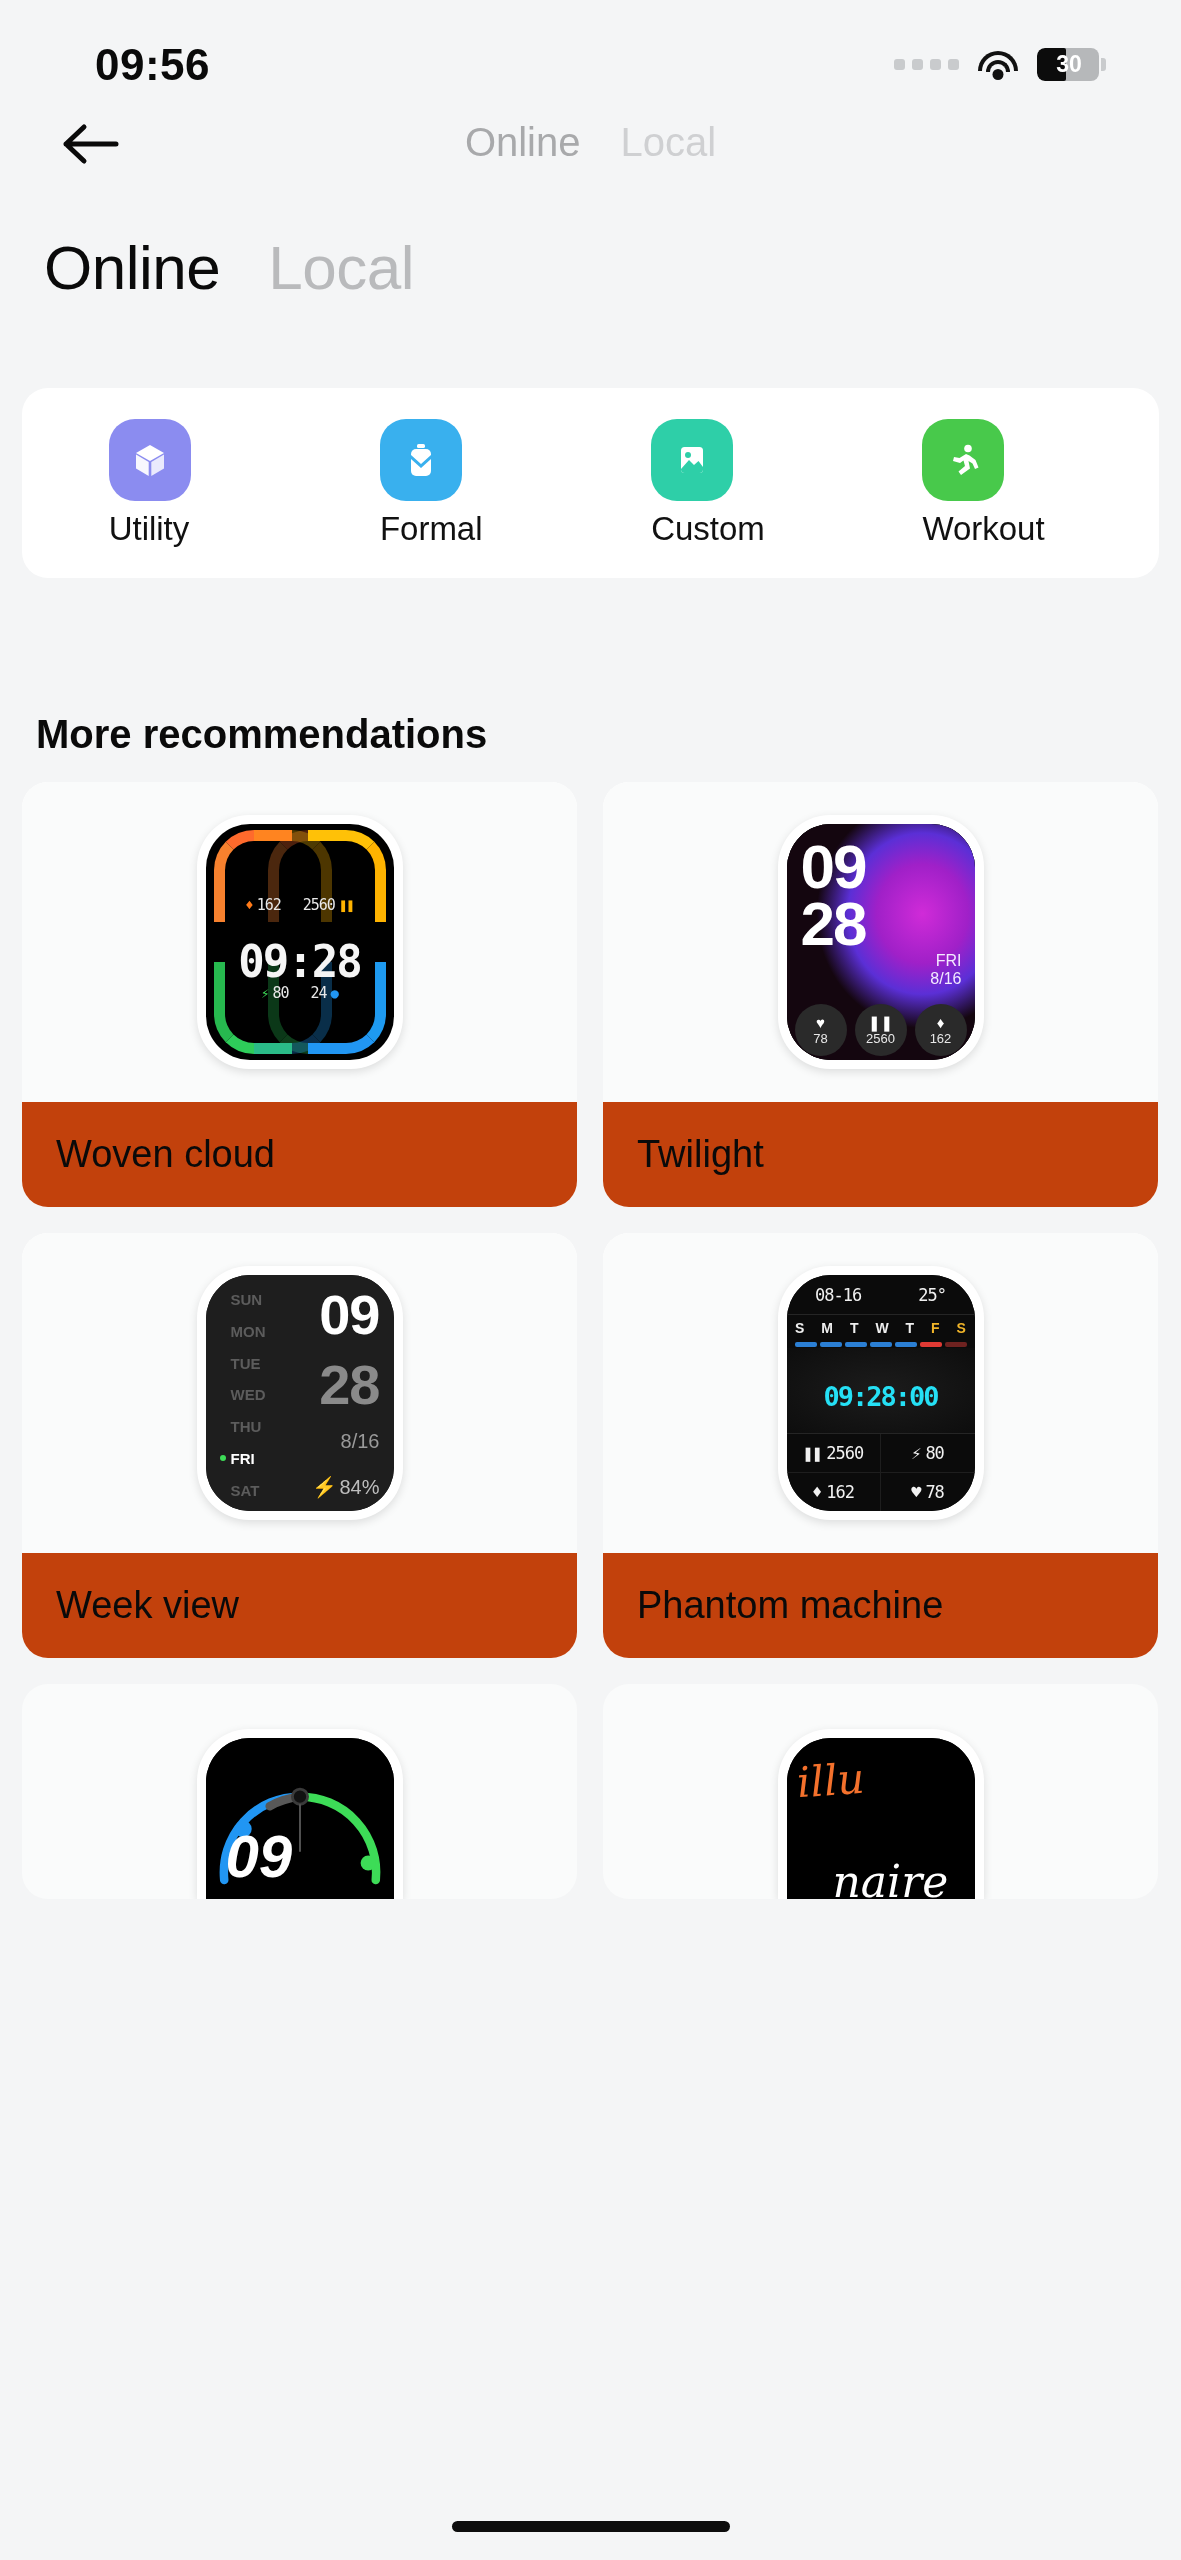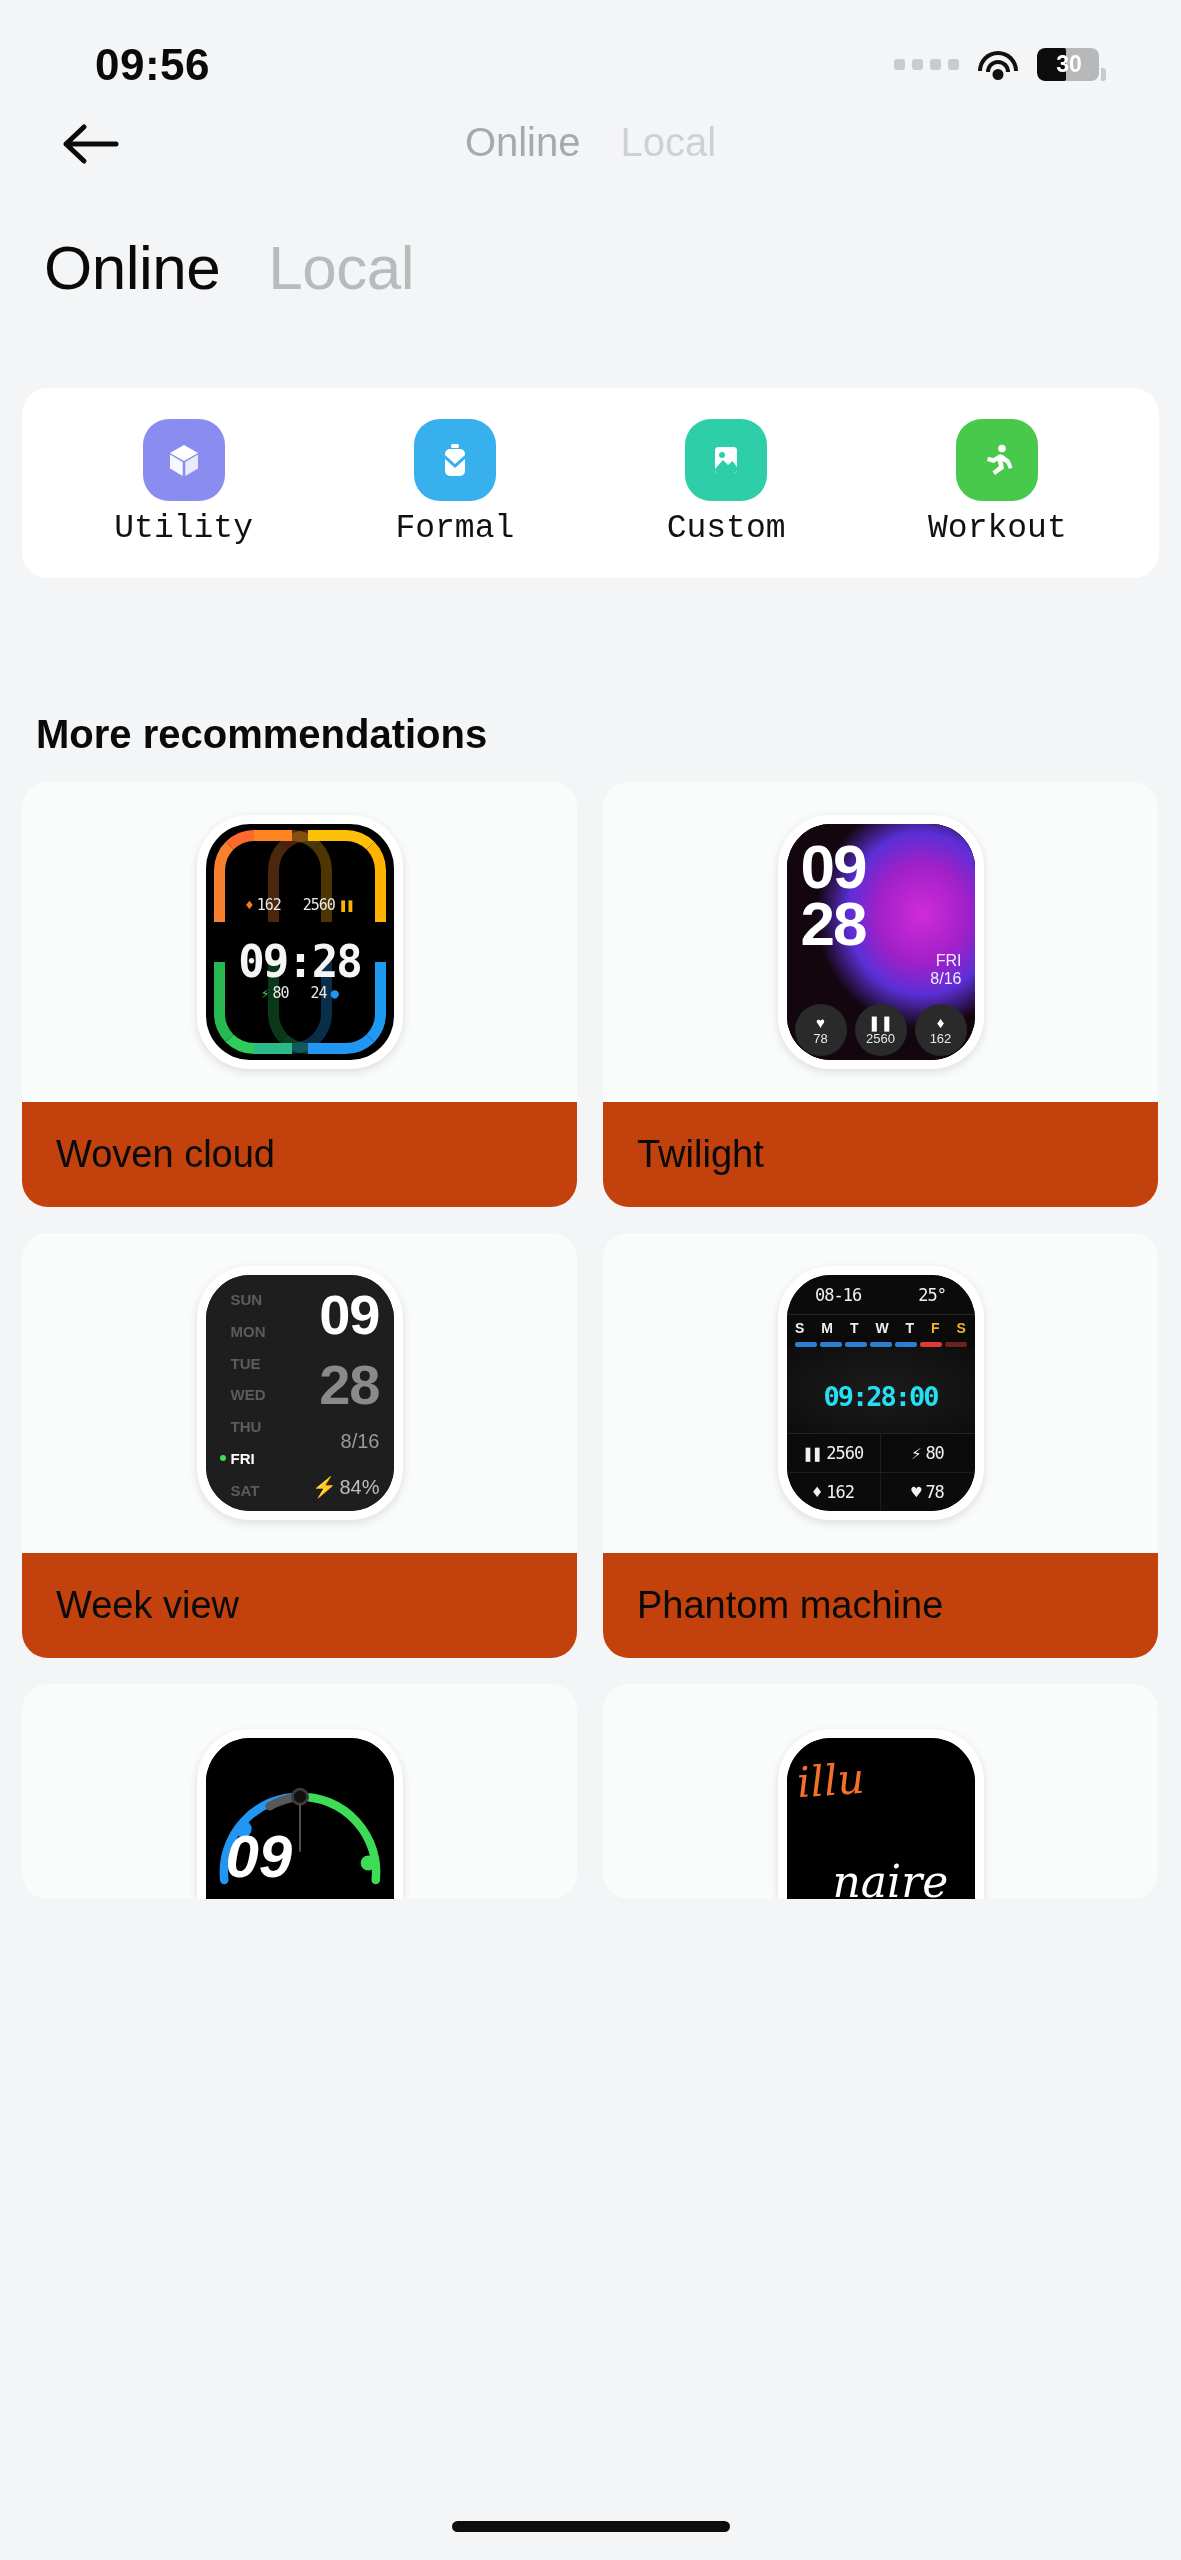--- a/index.html
+++ b/index.html
@@ -44,21 +44,21 @@
   .big-tabs { position:absolute; top:232px; left:44px; display:flex; align-items:baseline; gap:48px; }
   .big-tab { font-size:62px; color:#0a0a0a; letter-spacing:-0.5px; }
   .big-tab.inactive { color:#b9babc; }
 
   
   .cat-card {
     position:absolute; top:388px; left:22px; width:1137px; height:190px;
     background:#ffffff; border-radius:26px;
     display:flex; align-items:center; justify-content:space-around; padding:0 26px;
   }
-  .cat { display:flex; flex-direction:column; align-items:center; gap:9px; cursor:pointer; width:150px;font-family:Liberation Mono, monospace; }
+  .cat { display:flex; flex-direction:column; align-items:flex-start; gap:9px; cursor:pointer; width:150px; }
   .cat-icon { width:82px; height:82px; border-radius:26px; display:flex; align-items:center; justify-content:center; }
   .cat-icon svg { display:block; }
   .cat-label { font-size:33px; color:#111; }
 
   
   .section-title { position:absolute; top:712px; left:36px; font-size:40px; font-weight:bold; color:#0a0a0a; }
 
   
   .grid { position:absolute; top:782px; left:22px; width:1137px; display:flex; flex-wrap:wrap; gap:26px; }
   .face-card {
@@ -165,21 +165,21 @@
           <i></i>
           <i></i>
           <i></i>
           <i></i>
         </div>
       <div class="wifi">
         <span class="w1"></span>
           <span class="w2"></span>
           <span class="w3"></span>
       </div>
-      <div style="display:flex;align-items:flex-end;">
+      <div style="display:flex;align-items:center;">
         <div class="battery">
           <div class="fill"></div>
           <div class="num">30</div>
         </div>
         <div class="battery-cap"></div>
       </div>
     </div>
   </div>
 
   <div class="navbar">

